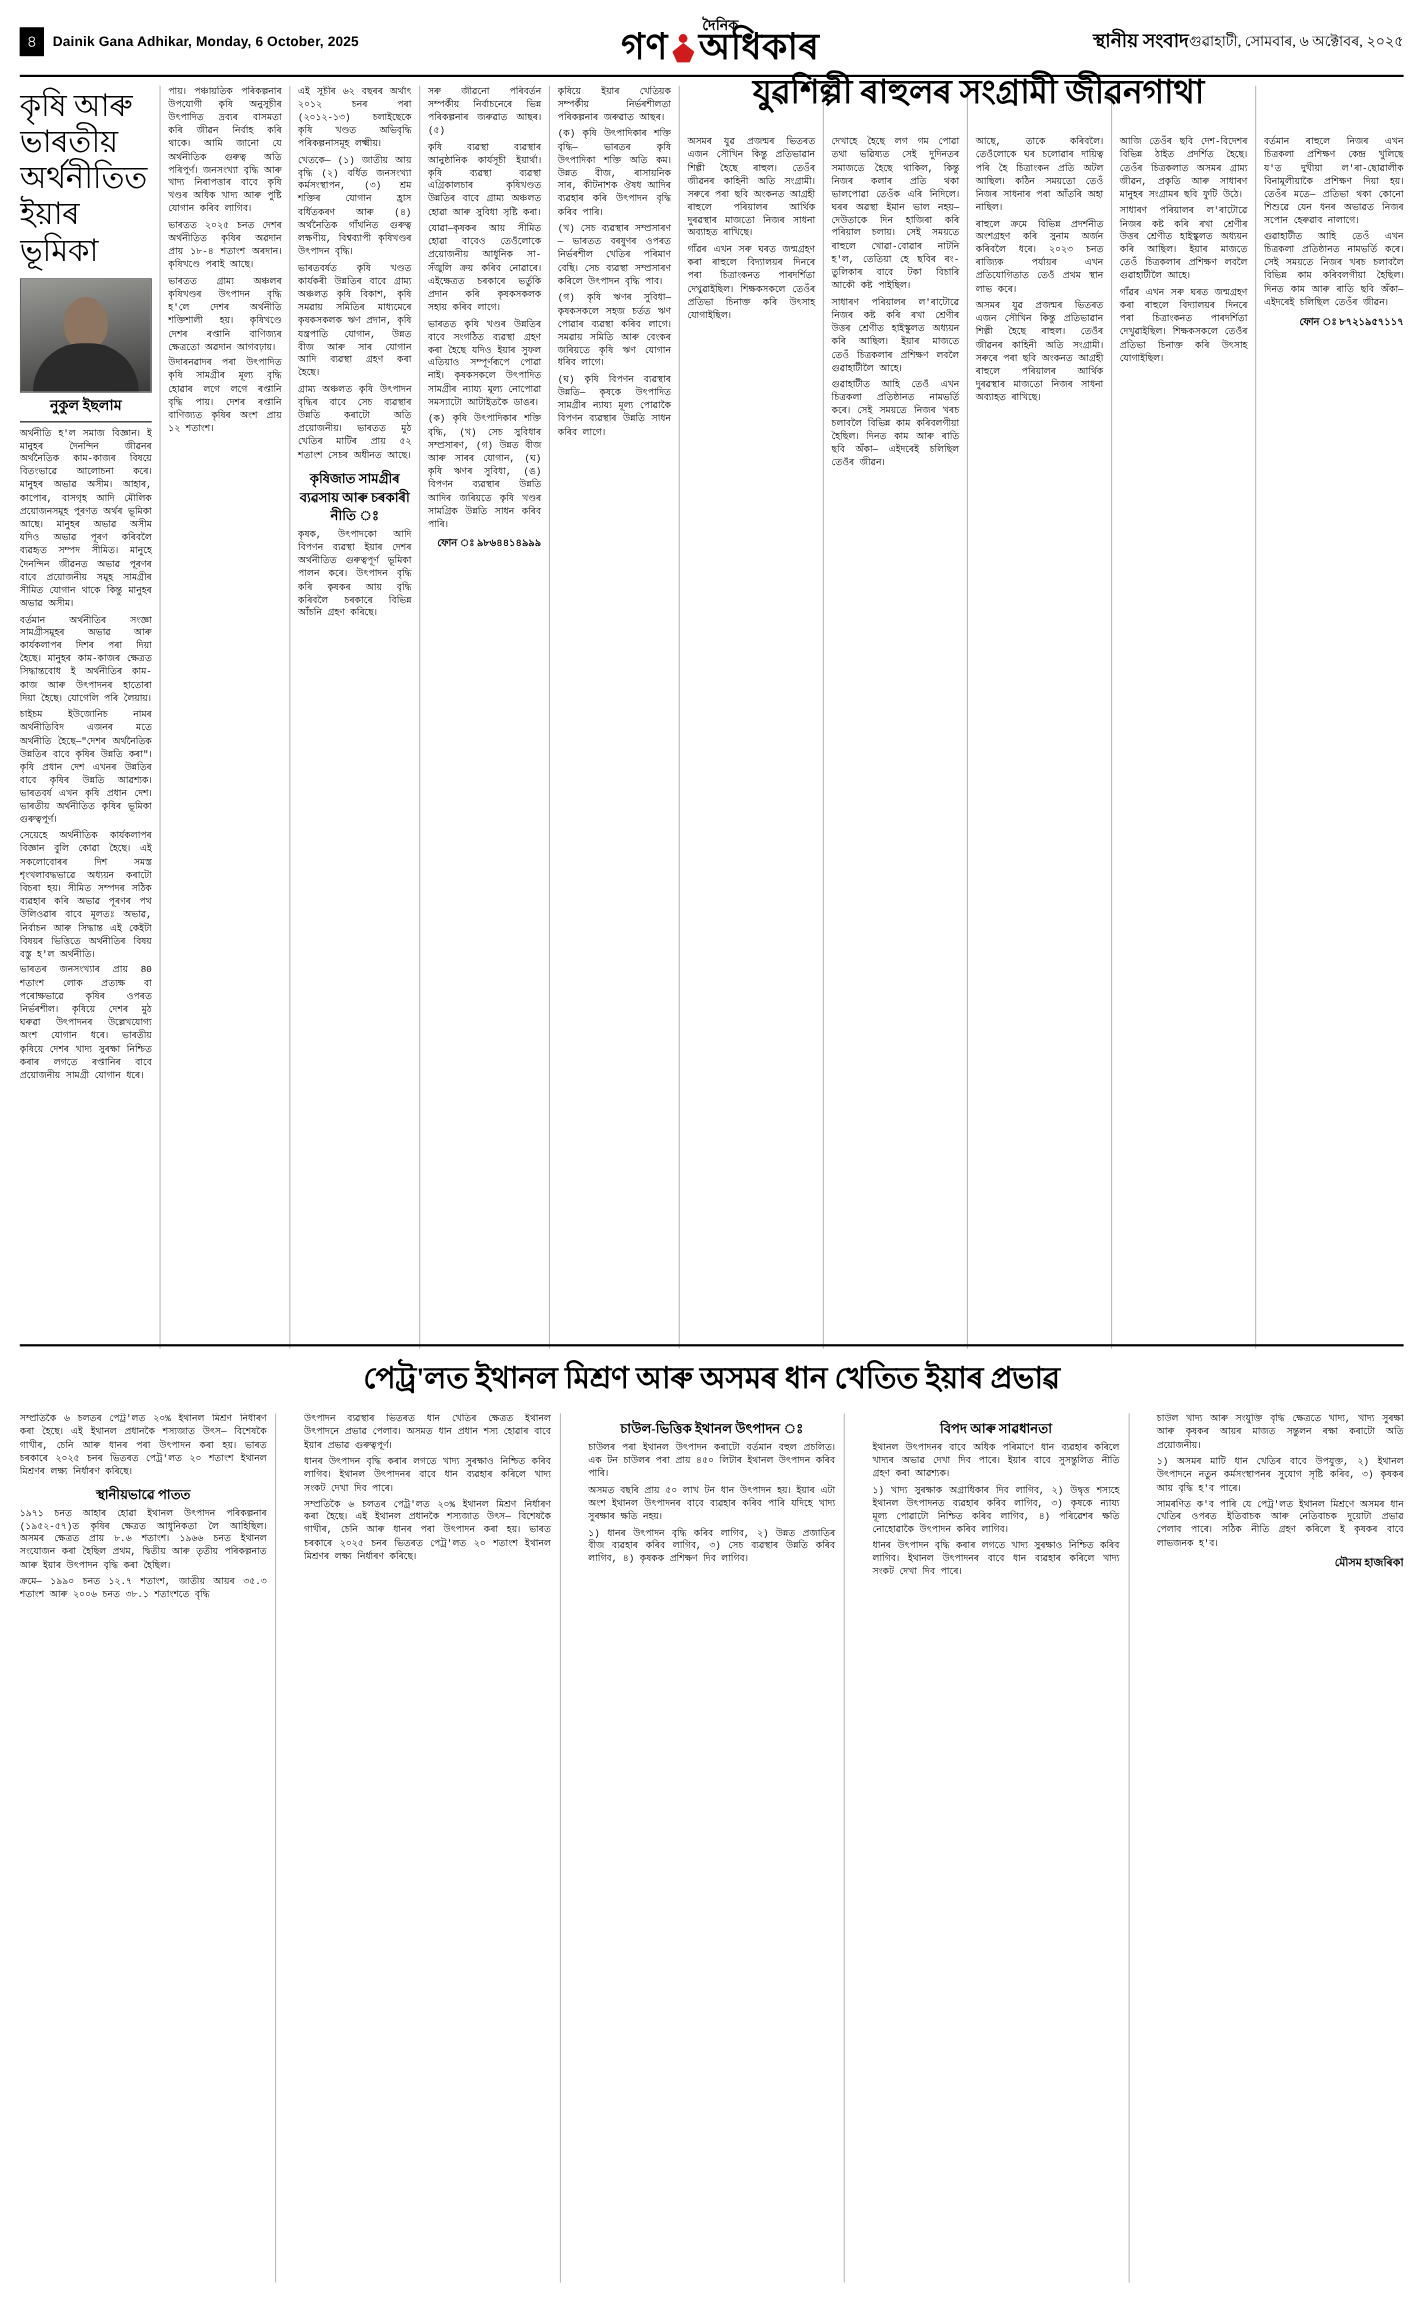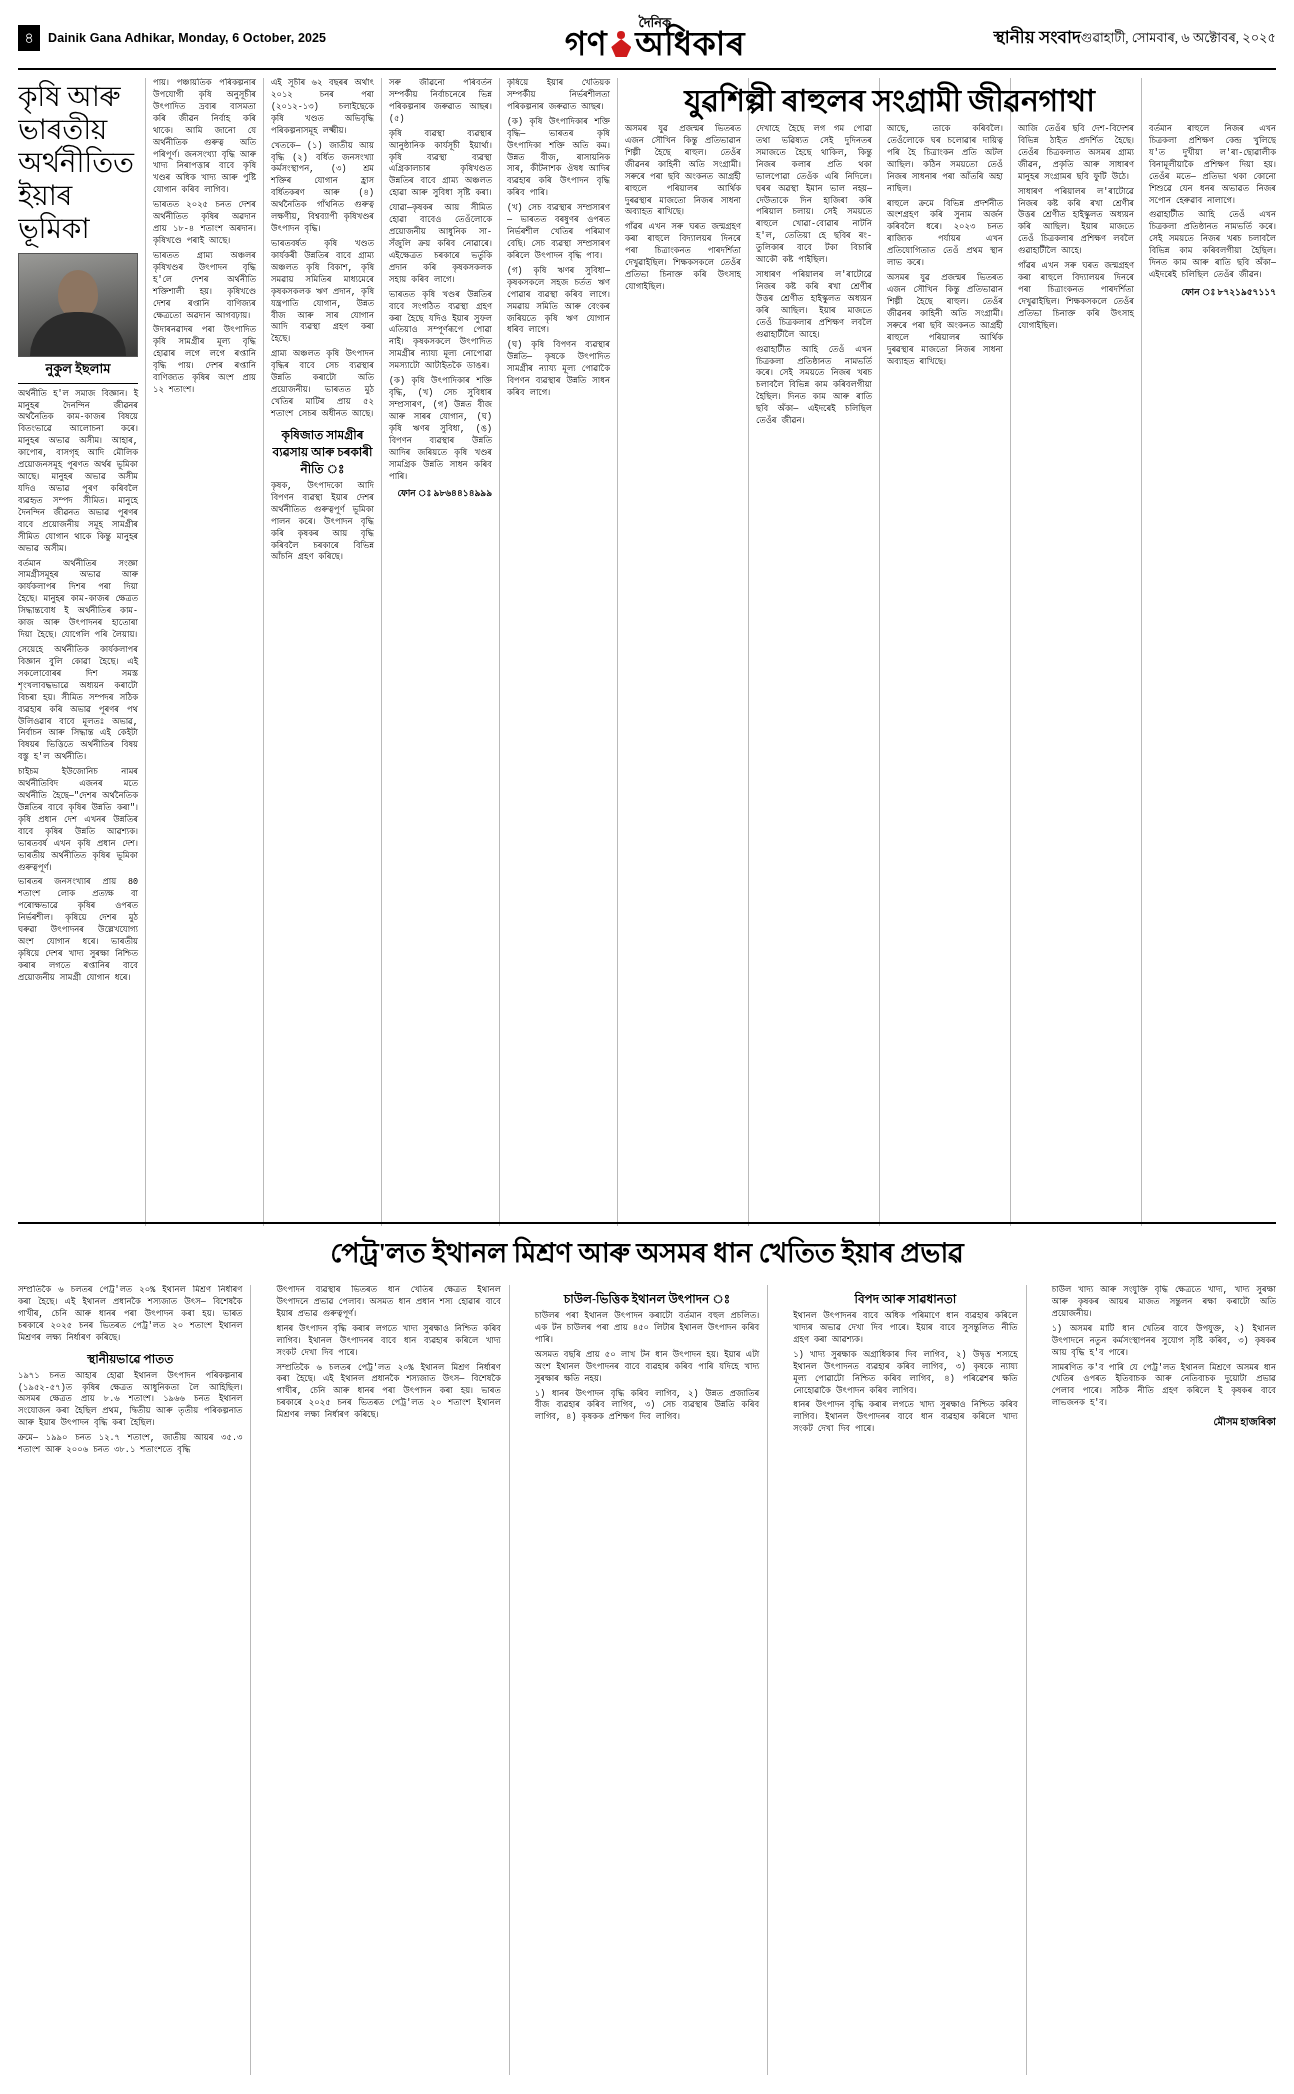--- a/index.html
+++ b/index.html
@@ -186,21 +186,21 @@
     font-size: 30px;
     font-weight: bold;
     text-align: center;
     letter-spacing: -.2px;
     margin: 0 0 6px 0;
     line-height: 1.1;
   }
   .span-head-wrap {
     position: absolute;
     left: 503px;
-    top: 84px;
+    top: 68px;
     width: 773px;
   }
 
   
   .bottom-wrap {
     position: absolute;
     left: 18px; right: 18px;
     top: 1222px;
     bottom: 8px;
     border-top: 2px solid #000;
@@ -263,22 +263,22 @@
 
     <div class="col col-feature">
       <div class="headline-left">কৃষি আৰু ভাৰতীয় অৰ্থনীতিত ইয়াৰ ভূমিকা</div>
       <div class="author-photo">
         <span class="face"></span>
           <span class="shoulders"></span>
       </div>
       <div class="author-name">নুকুল ইছলাম</div>
       <p>অৰ্থনীতি হ'ল সমাজ বিজ্ঞান। ই মানুহৰ দৈনন্দিন জীৱনৰ অৰ্থনৈতিক কাম-কাজৰ বিষয়ে বিতংভাৱে আলোচনা কৰে। মানুহৰ অভাৱ অসীম। আহাৰ, কাপোৰ, বাসগৃহ আদি মৌলিক প্ৰয়োজনসমূহ পূৰণত অৰ্থৰ ভূমিকা আছে। মানুহৰ অভাৱ অসীম যদিও অভাৱ পূৰণ কৰিবলৈ ব্যৱহৃত সম্পদ সীমিত। মানুহে দৈনন্দিন জীৱনত অভাৱ পূৰণৰ বাবে প্ৰয়োজনীয় সমূহ সামগ্ৰীৰ সীমিত যোগান থাকে কিন্তু মানুহৰ অভাৱ অসীম।</p>
       <p>বৰ্তমান অৰ্থনীতিৰ সংজ্ঞা সামগ্ৰীসমূহৰ অভাৱ আৰু কাৰ্যকলাপৰ দিশৰ পৰা দিয়া হৈছে। মানুহৰ কাম-কাজৰ ক্ষেত্ৰত সিদ্ধান্তবোধ ই অৰ্থনীতিৰ কাম-কাজ আৰু উৎপাদনৰ হাতোৰা দিয়া হৈছে। যোগেলি পৰি লৈয়ায়।</p>
+      <p>চাইচম ইউজোনিচ নামৰ অৰ্থনীতিবিদ এজনৰ মতে অৰ্থনীতি হৈছে—"দেশৰ অৰ্থনৈতিক উন্নতিৰ বাবে কৃষিৰ উন্নতি কৰা"। কৃষি প্ৰধান দেশ এখনৰ উন্নতিৰ বাবে কৃষিৰ উন্নতি আৱশ্যক। ভাৰতবৰ্ষ এখন কৃষি প্ৰধান দেশ। ভাৰতীয় অৰ্থনীতিত কৃষিৰ ভূমিকা গুৰুত্বপূৰ্ণ।</p>
       <p>সেয়েহে অৰ্থনীতিক কাৰ্যকলাপৰ বিজ্ঞান বুলি কোৱা হৈছে। এই সকলোবোৰৰ দিশ সমস্ত শৃংখলাবদ্ধভাৱে অধ্যয়ন কৰাটো বিচৰা হয়। সীমিত সম্পদৰ সঠিক ব্যৱহাৰ কৰি অভাৱ পূৰণৰ পথ উলিওৱাৰ বাবে মূলতঃ অভাৱ, নিৰ্বাচন আৰু সিদ্ধান্ত এই কেইটা বিষয়ৰ ভিত্তিতে অৰ্থনীতিৰ বিষয় বস্তু হ'ল অৰ্থনীতি।</p>
-      <p>চাইচম ইউজোনিচ নামৰ অৰ্থনীতিবিদ এজনৰ মতে অৰ্থনীতি হৈছে—"দেশৰ অৰ্থনৈতিক উন্নতিৰ বাবে কৃষিৰ উন্নতি কৰা"। কৃষি প্ৰধান দেশ এখনৰ উন্নতিৰ বাবে কৃষিৰ উন্নতি আৱশ্যক। ভাৰতবৰ্ষ এখন কৃষি প্ৰধান দেশ। ভাৰতীয় অৰ্থনীতিত কৃষিৰ ভূমিকা গুৰুত্বপূৰ্ণ।</p>
       <p>ভাৰতৰ জনসংখ্যাৰ প্ৰায় 80 শতাংশ লোক প্ৰত্যক্ষ বা পৰোক্ষভাৱে কৃষিৰ ওপৰত নিৰ্ভৰশীল। কৃষিয়ে দেশৰ মুঠ ঘৰুৱা উৎপাদনৰ উল্লেখযোগ্য অংশ যোগান ধৰে। ভাৰতীয় কৃষিয়ে দেশৰ খাদ্য সুৰক্ষা নিশ্চিত কৰাৰ লগতে ৰপ্তানিৰ বাবে প্ৰয়োজনীয় সামগ্ৰী যোগান ধৰে।</p>
     </div>
 
     <div class="col col-a">
       <p>পায়। পঞ্চায়তিক পৰিকল্পনাৰ উপযোগী কৃষি অনুসূচীৰ উৎপাদিত দ্ৰব্যৰ বাসমতা কৰি জীৱন নিৰ্বাহ কৰি থাকে। আমি জানো যে অৰ্থনীতিক গুৰুত্ব অতি পৰিপূৰ্ণ। জনসংখ্যা বৃদ্ধি আৰু খাদ্য নিৰাপত্তাৰ বাবে কৃষি খণ্ডৰ অধিক খাদ্য আৰু পুষ্টি যোগান কৰিব লাগিব।</p>
       <p>ভাৰতত ২০২৫ চনত দেশৰ অৰ্থনীতিত কৃষিৰ অৱদান প্ৰায় ১৮-৪ শতাংশ অৰদান। কৃষিখণ্ডে পৰাই আছে।</p>
       <p>ভাৰতত গ্ৰাম্য অঞ্চলৰ কৃষিখণ্ডৰ উৎপাদন বৃদ্ধি হ'লে দেশৰ অৰ্থনীতি শক্তিশালী হয়। কৃষিখণ্ডে দেশৰ ৰপ্তানি বাণিজ্যৰ ক্ষেত্ৰতো অৱদান আগবঢ়ায়।</p>
       <p>উদাৰনৱাদৰ পৰা উৎপাদিত কৃষি সামগ্ৰীৰ মূল্য বৃদ্ধি হোৱাৰ লগে লগে ৰপ্তানি বৃদ্ধি পায়। দেশৰ ৰপ্তানি বাণিজ্যত কৃষিৰ অংশ প্ৰায় ১২ শতাংশ।</p>
     </div>
 

